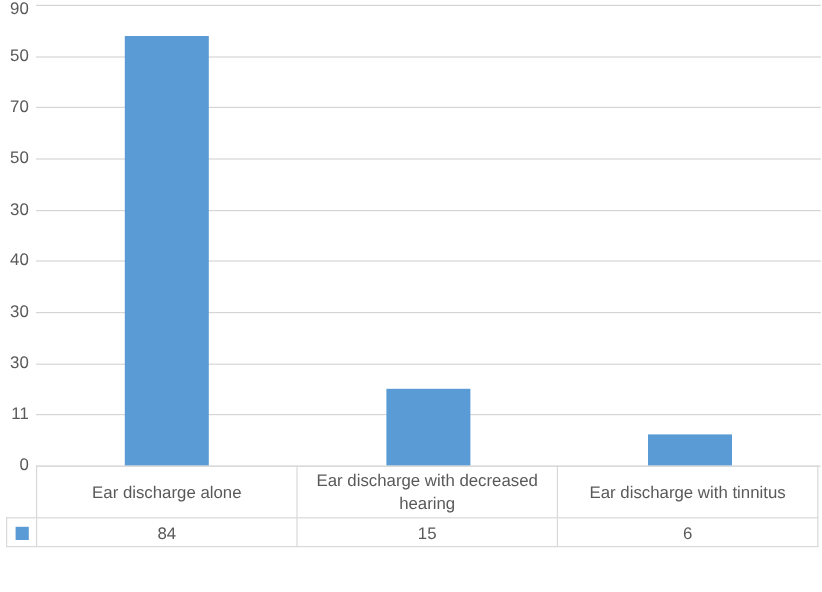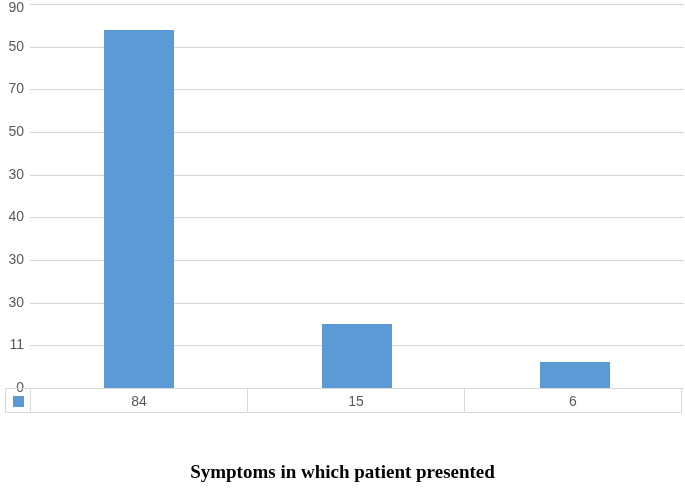--- a/index.html
+++ b/index.html
@@ -108,26 +108,31 @@
   <div class="bar" style="left: 540px; height: 26px; background: rgb(91, 155, 213);"></div>
 
   <table class="data-table">
     <colgroup>
       <col style="width:25px">
       <col>
         <col>
         <col>
     </colgroup>
     <tbody>
+        <tr class="hdr">
+      <td class="corner"></td>
+      <td>Ear discharge alone</td>
+      <td>Ear discharge with decreased hearing</td>
+      <td>Ear discharge with tinnitus</td>
+    </tr>
     <tr class="val">
       <td>
         <span class="legend-sq"></span>
       </td>
       <td>84</td>
       <td>15</td>
       <td>6</td>
     </tr>
   </tbody>
     </table>
 
-  <div class="caption">Symptoms in which patient presented</div>
 
 </div>
 
 </body></html>

